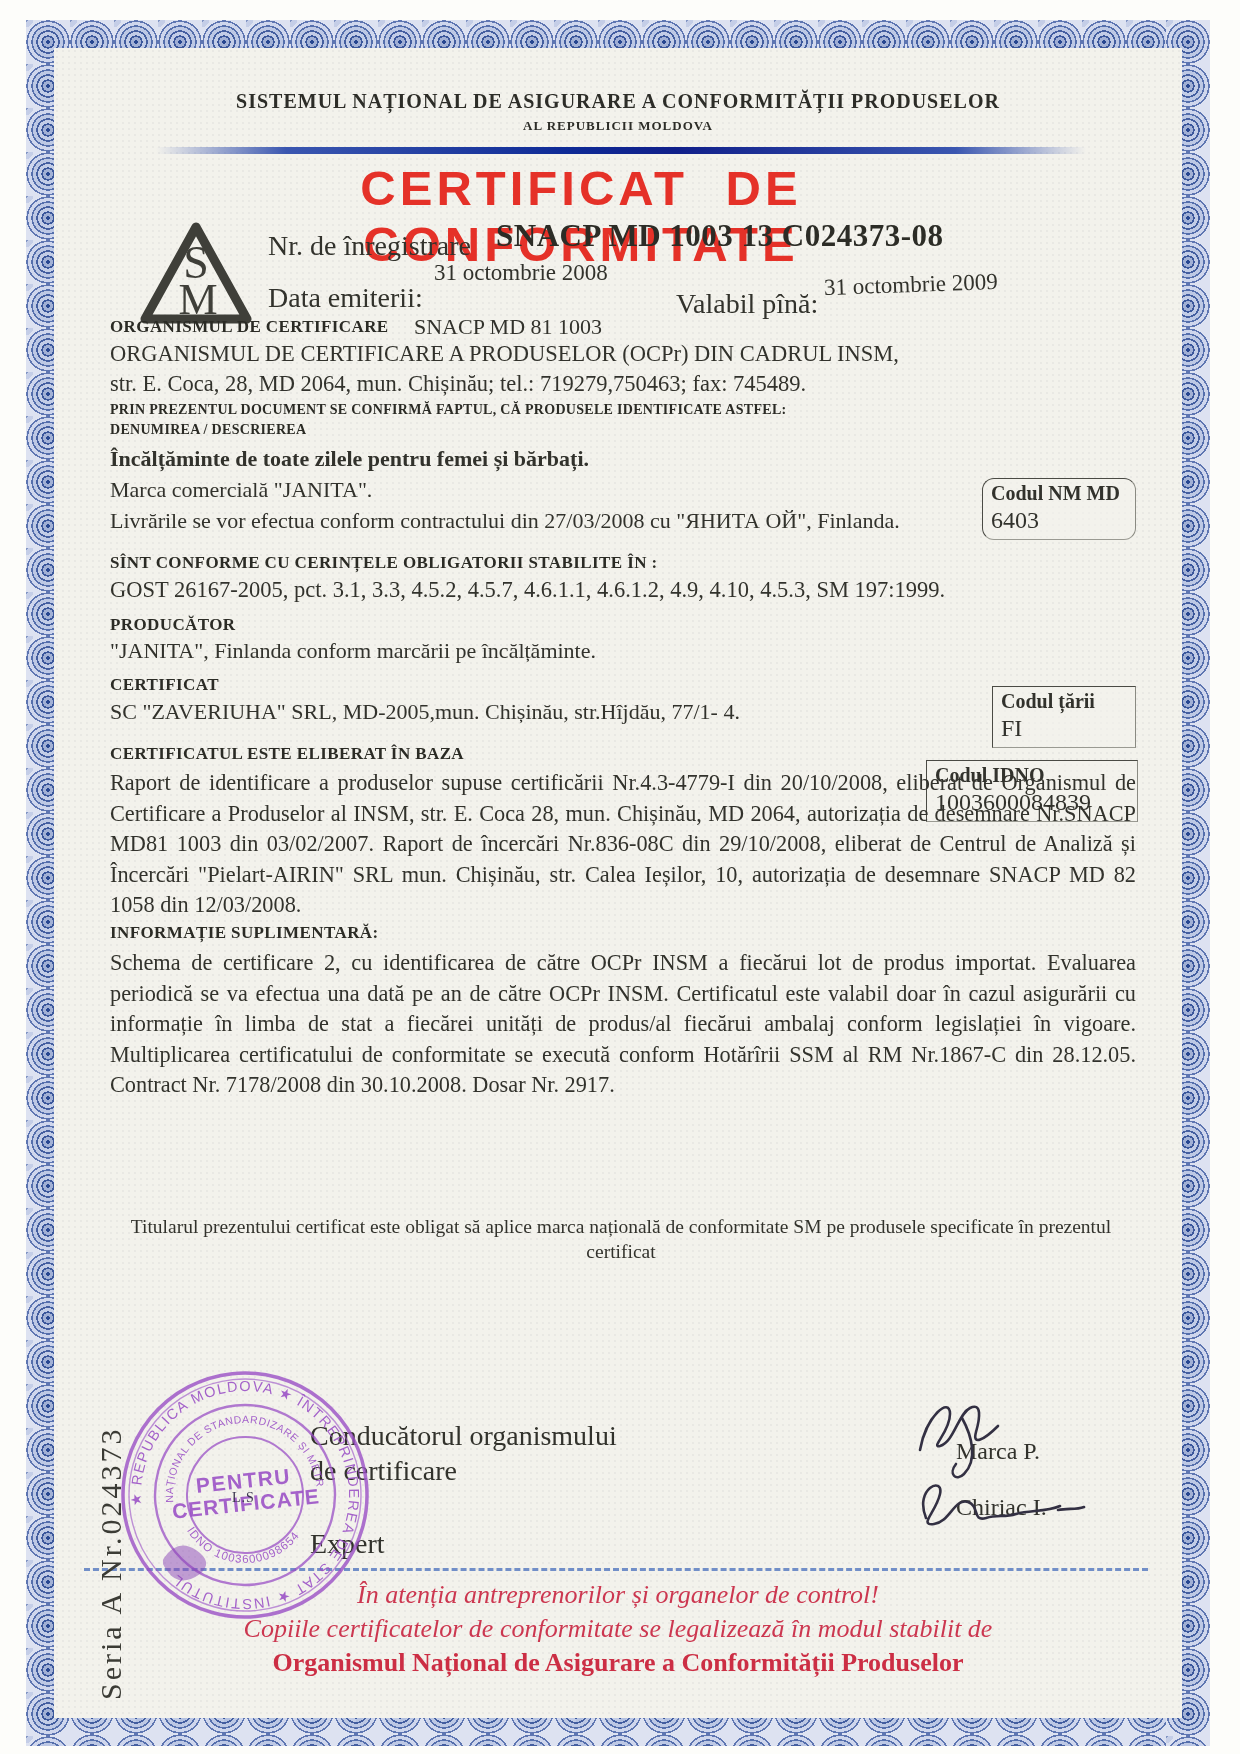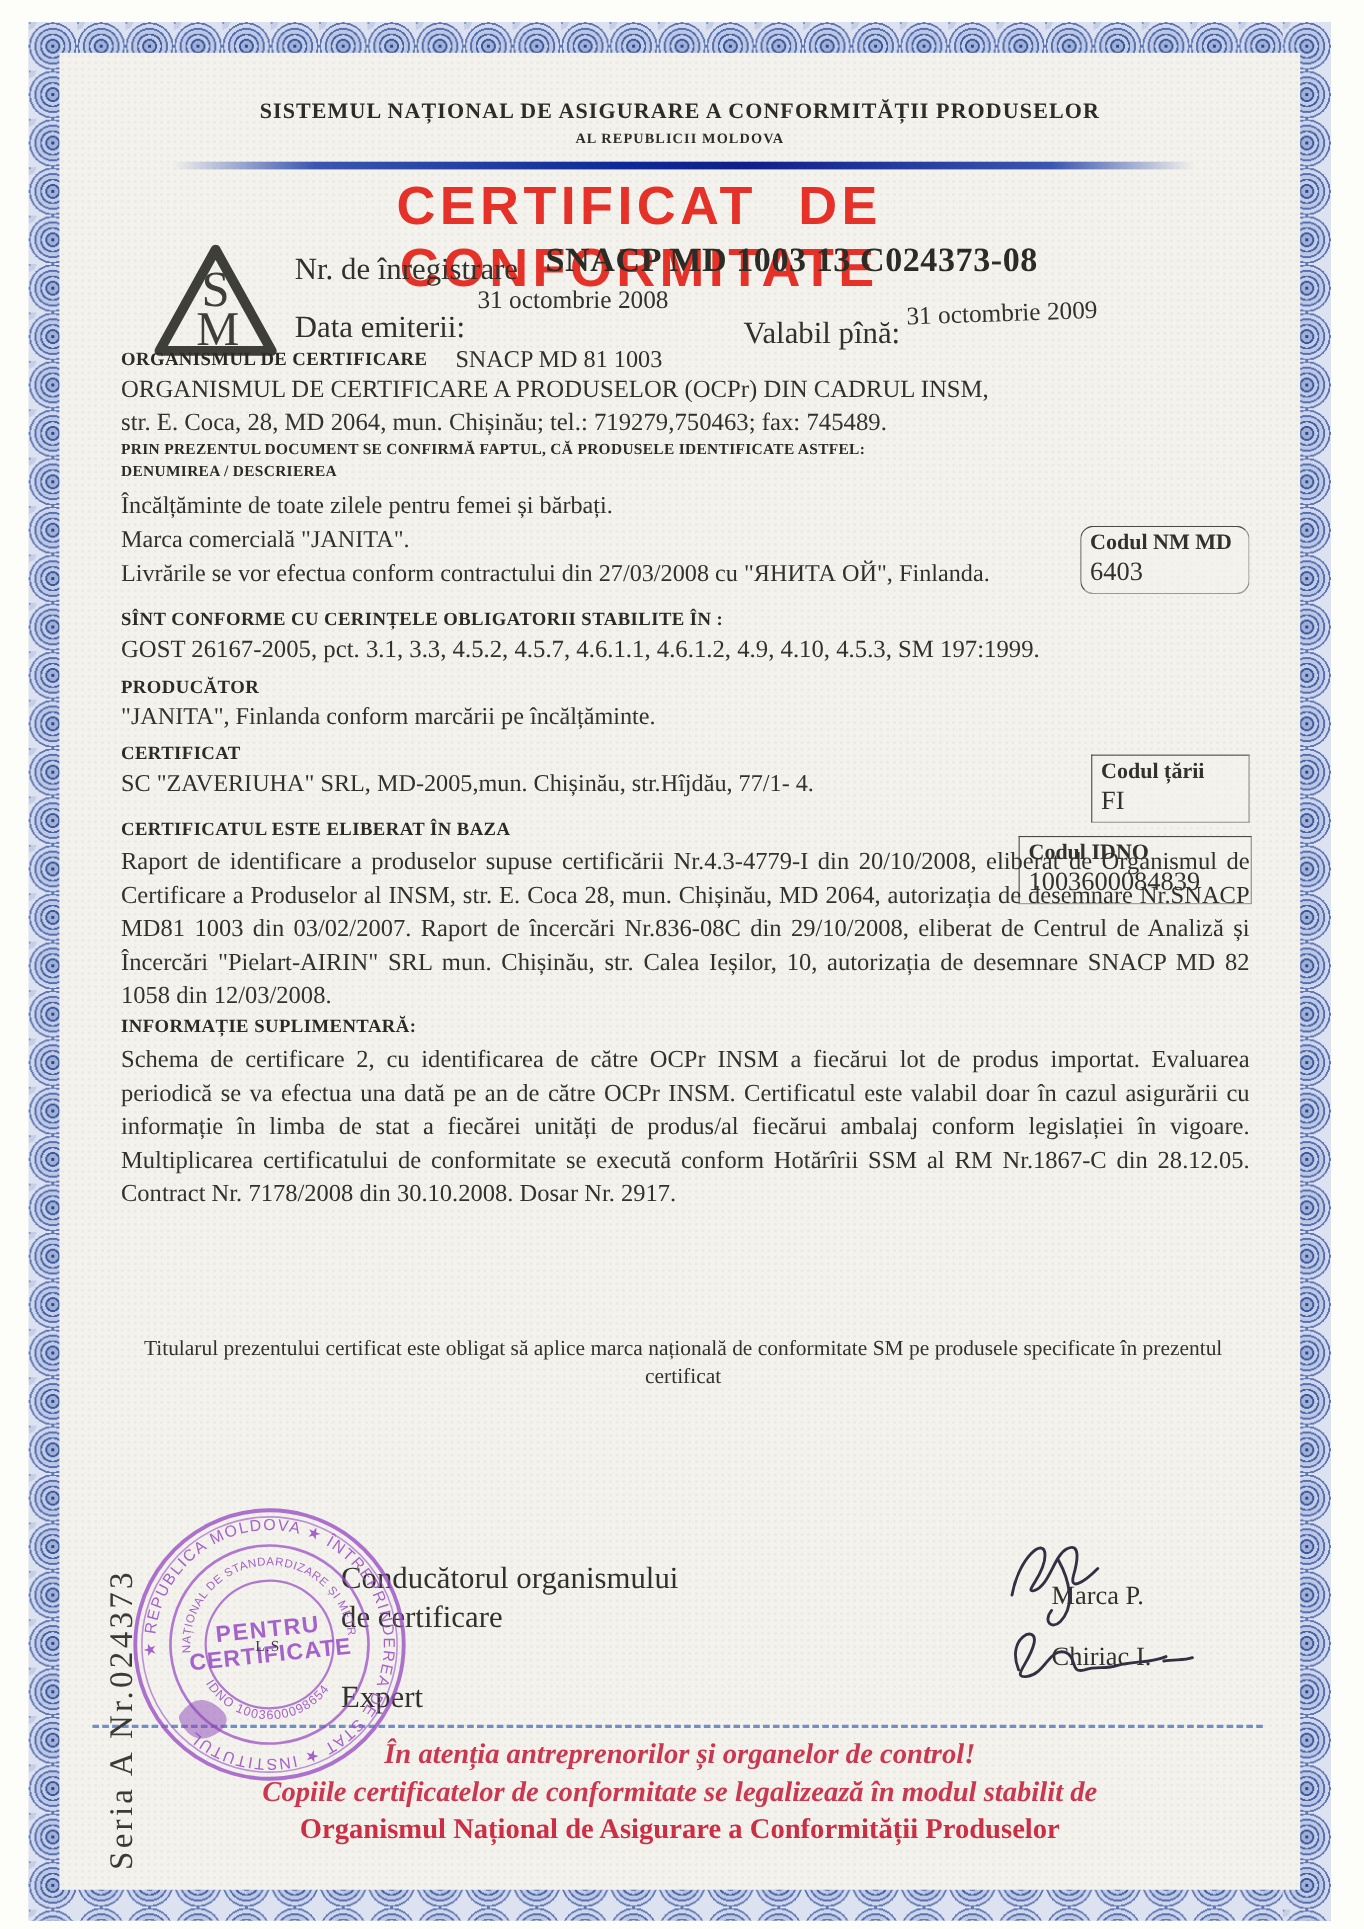--- a/index.html
+++ b/index.html
@@ -40,21 +40,21 @@
   .f24{font-size:24px;}
   .regnum{font-size:31px;font-weight:bold;letter-spacing:.5px;color:#2c2c26;}
   .lbl{font-weight:bold;font-size:17px;letter-spacing:.4px;color:#2b2b25;}
   .lbl-sm{font-weight:bold;font-size:14px;letter-spacing:.3px;color:#2b2b25;}
   .para{width:1026px;font-size:22.3px;line-height:1.37;text-align:justify;}
   .codebox{border:1.6px solid #4a4a44;border-right-color:#8a8a82;border-bottom-color:#9a9a92;
     background:rgba(243,242,236,.6);padding:3px 8px 5px 8px;}
   .codebox .cb-l{font-weight:bold;font-size:20px;display:block;}
   .codebox .cb-v{font-size:24px;display:block;margin-top:2px;}
   .dashline{border-top:3px dashed #5c7ec2;opacity:.85;}
-  .red-it{font-size:26px;font-weight:bold;font-style:italic;color:#cc3750;text-align:center;}
+  .red-it{font-size:26px;font-weight:normal;font-style:italic;color:#cc3750;text-align:center;}
   .red-up{font-size:26px;font-weight:bold;color:#cc2e44;text-align:center;}
   .serial{transform-origin:0 100%;transform:rotate(-90deg);font-size:30px;letter-spacing:3px;
     color:#3b3b35;white-space:nowrap;z-index:6;}
   .stamp{z-index:5;}
   .ls{z-index:7;font-size:14px;color:#3c3850;letter-spacing:1px;}
   .siglabel{white-space:pre-line;line-height:1.25;}
 </style>
 </head>
 <body>
 
@@ -88,21 +88,21 @@
     <div class="abs f28" style="left:650px;top:268px;">Valabil pînă:</div>
     <div class="abs f23" style="left:798px;top:252px;transform:rotate(-2deg);">31 octombrie 2009</div>
 
     <div class="abs lbl" style="left:84px;top:297px;">ORGANISMUL DE CERTIFICARE</div>
     <div class="abs f22" style="left:388px;top:294px;">SNACP MD 81 1003</div>
     <div class="abs f225" style="left:84px;top:321px;">ORGANISMUL DE CERTIFICARE A PRODUSELOR (OCPr) DIN CADRUL INSM,</div>
     <div class="abs f225" style="left:84px;top:351px;">str. E. Coca, 28, MD 2064, mun. Chișinău; tel.: 719279,750463; fax: 745489.</div>
 
     <div class="abs lbl-sm" style="left:84px;top:382px;">PRIN PREZENTUL DOCUMENT SE CONFIRMĂ FAPTUL, CĂ PRODUSELE IDENTIFICATE ASTFEL:</div>
     <div class="abs lbl-sm" style="left:84px;top:402px;">DENUMIREA / DESCRIEREA</div>
-    <div class="abs f22" style="left:84px;top:426px;">Încălțăminte de toate zilele pentru femei și bărbați.</div>
+    <div class="abs f22" style="left:84px;top:426px;font-weight:bold;">Încălțăminte de toate zilele pentru femei și bărbați.</div>
     <div class="abs f22" style="left:84px;top:457px;">Marca comercială "JANITA".</div>
     <div class="abs f22" style="left:84px;top:488px;">Livrările se vor efectua conform contractului din 27/03/2008 cu "ЯНИТА ОЙ", Finlanda.</div>
 
     <div class="abs codebox" style="left:956px;top:458px;width:136px;border-radius:12px;">
       <span class="cb-l">Codul NM MD</span>
       <span class="cb-v">6403</span>
     </div>
 
     <div class="abs lbl" style="left:84px;top:533px;">SÎNT CONFORME CU CERINȚELE OBLIGATORII STABILITE ÎN :</div>
     <div class="abs f225" style="left:84px;top:557px;">GOST 26167-2005, pct. 3.1, 3.3, 4.5.2, 4.5.7, 4.6.1.1, 4.6.1.2, 4.9, 4.10, 4.5.3, SM 197:1999.</div>

